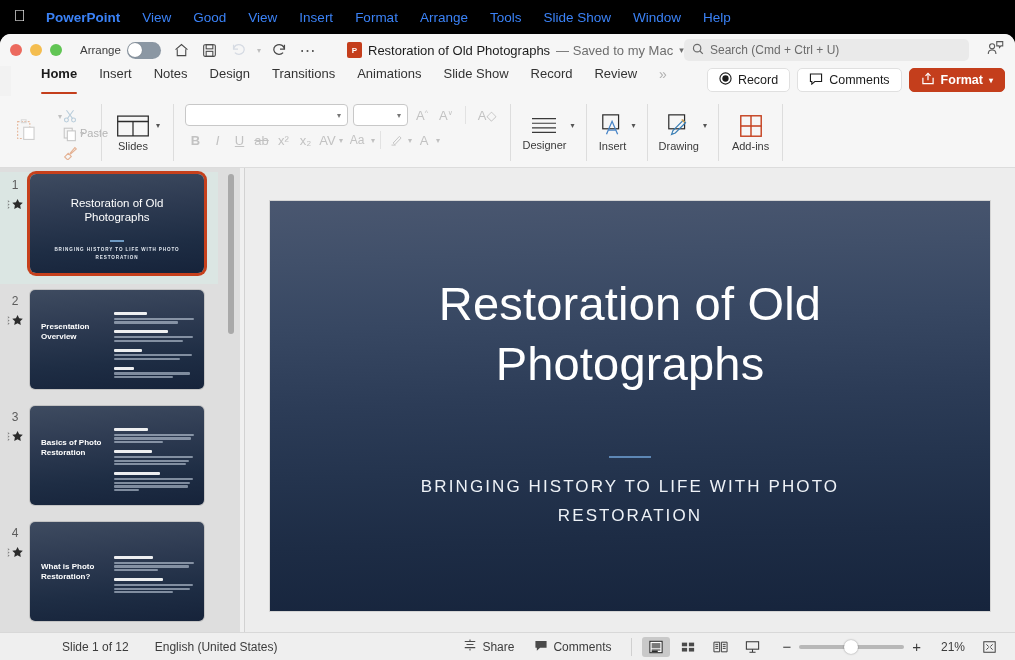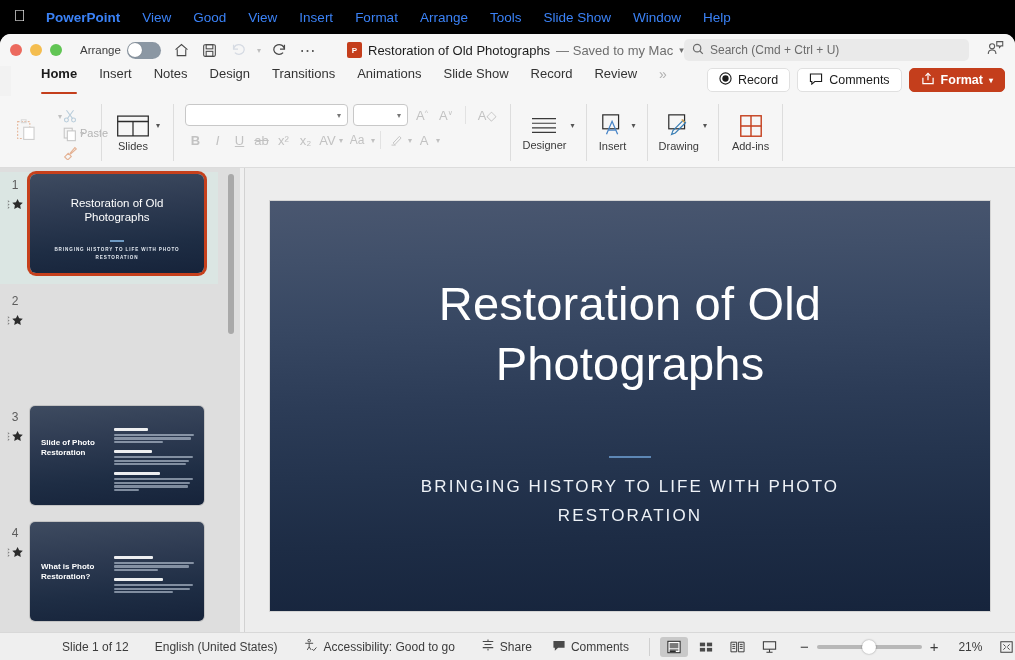--- a/index.html
+++ b/index.html
@@ -580,34 +580,54 @@
         <div class="thumb-row">
           <div class="thumb-meta">
             <span class="thumb-num">2</span>
             <span class="thumb-star">
               <svg width="17" height="12" viewBox="0 0 20 14">
                   <path d="M1 3.2c1.6.4 1.6 1 0 1.5M1 7c1.6.4 1.6 1 0 1.5M1 10.6c1.6.4 1.6 1 0 1.5" stroke="#555" stroke-width=".9" fill="none"></path>
                   <path d="M12.4 1l1.9 3.9 4.3.6-3.1 3 .7 4.3-3.8-2-3.9 2 .8-4.3-3.1-3 4.3-.6z" fill="#2b2b2b"></path>
                 </svg>
             </span>
           </div>
+          <div class="thumb-card">
+            <div class="ct-title">Presentation Overview</div>
+            <div class="ct-body">
+              <div class="ct-h" style="width:40%"></div>
+                <div class="ct-l" style="width:97%"></div>
+                <div class="ct-l" style="width:78%"></div>
+                <div class="ct-gap"></div>
+              <div class="ct-h" style="width:66%"></div>
+                <div class="ct-l" style="width:96%"></div>
+                <div class="ct-l" style="width:84%"></div>
+                <div class="ct-gap"></div>
+              <div class="ct-h" style="width:34%"></div>
+                <div class="ct-l" style="width:95%"></div>
+                <div class="ct-l" style="width:80%"></div>
+                <div class="ct-gap"></div>
+              <div class="ct-h" style="width:24%"></div>
+                <div class="ct-l" style="width:93%"></div>
+                <div class="ct-l" style="width:72%"></div>
+            </div>
+          </div>
         </div>
 
         <div class="thumb-row">
           <div class="thumb-meta">
             <span class="thumb-num">3</span>
             <span class="thumb-star">
               <svg width="17" height="12" viewBox="0 0 20 14">
                   <path d="M1 3.2c1.6.4 1.6 1 0 1.5M1 7c1.6.4 1.6 1 0 1.5M1 10.6c1.6.4 1.6 1 0 1.5" stroke="#555" stroke-width=".9" fill="none"></path>
                   <path d="M12.4 1l1.9 3.9 4.3.6-3.1 3 .7 4.3-3.8-2-3.9 2 .8-4.3-3.1-3 4.3-.6z" fill="#2b2b2b"></path>
                 </svg>
             </span>
           </div>
           <div class="thumb-card">
-            <div class="ct-title">Slide of Photo Restoration</div>
+            <div class="ct-title">Basics of Photo Restoration</div>
             <div class="ct-body">
               <div class="ct-h" style="width:42%"></div>
                 <div class="ct-l" style="width:97%"></div>
                 <div class="ct-l" style="width:94%"></div>
                 <div class="ct-l" style="width:60%"></div>
                 <div class="ct-gap"></div>
               <div class="ct-h" style="width:46%"></div>
                 <div class="ct-l" style="width:96%"></div>
                 <div class="ct-l" style="width:92%"></div>
                 <div class="ct-l" style="width:88%"></div>
@@ -661,30 +681,20 @@
     </div>
   </div>
 
   <div class="statusbar">
     <div class="sb-item" style="margin-left:52px">
       <span>Slide 1 of 12</span>
     </div>
     <div class="sb-item">
       <span>English (United States)</span>
     </div>
-    <div class="sb-item">
-      <span>
-        <svg width="15" height="15" viewBox="0 0 17 17" fill="none" stroke="#4a4a4a" stroke-width="1.1">
-            <circle cx="7" cy="3" r="1.5"></circle>
-            <path d="M2.5 6h9M7 6v4M4.8 13.5L7 10l2.2 3.5"></path>
-            <path d="M10.5 12.5l1.6 1.8 3.1-3.6"></path>
-          </svg>
-      </span>
-      <span>Accessibility: Good to go</span>
-    </div>
 
     <div class="sb-right">
       <div class="sb-item" style="margin-right:20px">
         <span>
           <svg width="14" height="14" viewBox="0 0 16 16" fill="none" stroke="#4a4a4a" stroke-width="1.2">
               <path d="M2 4h12M4 7.5h8M2 11h12"></path>
               <path d="M8 1.6v1.8M8 12.3v2"></path>
             </svg>
         </span>
         <span>Share</span>

